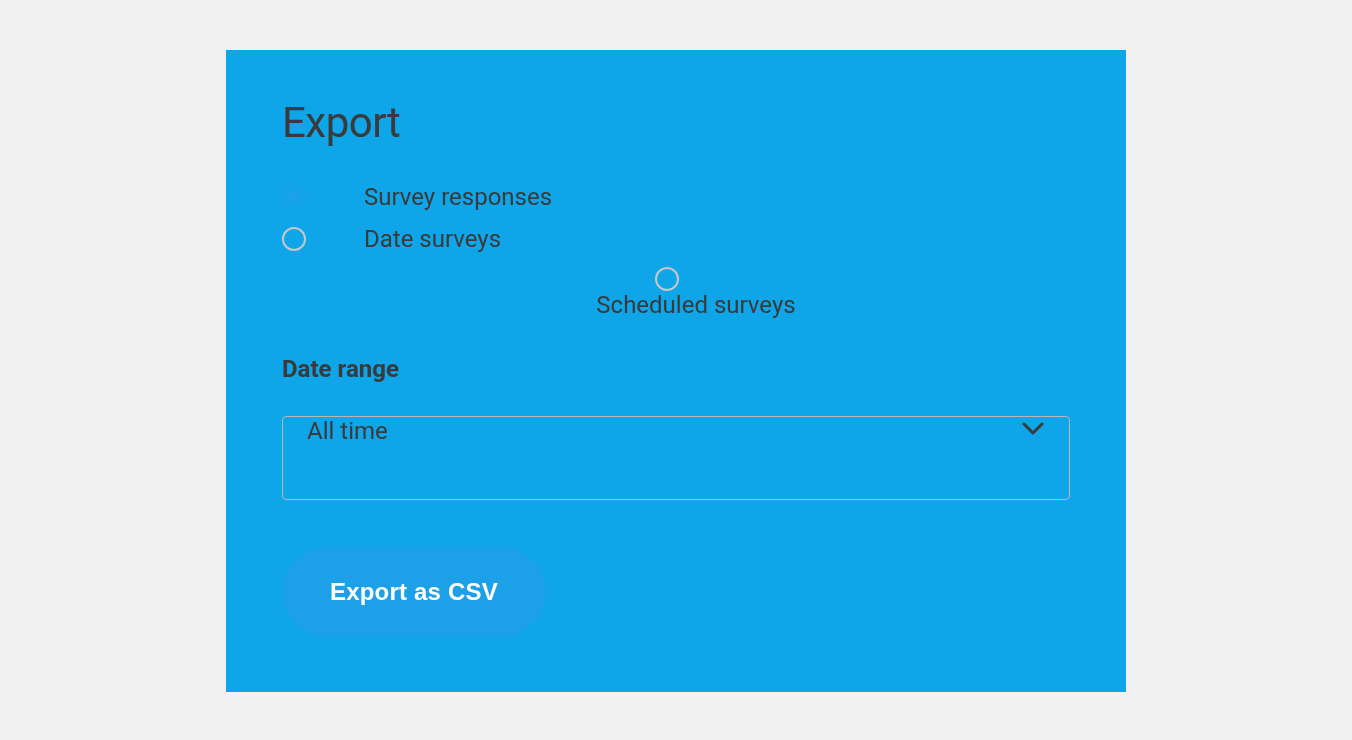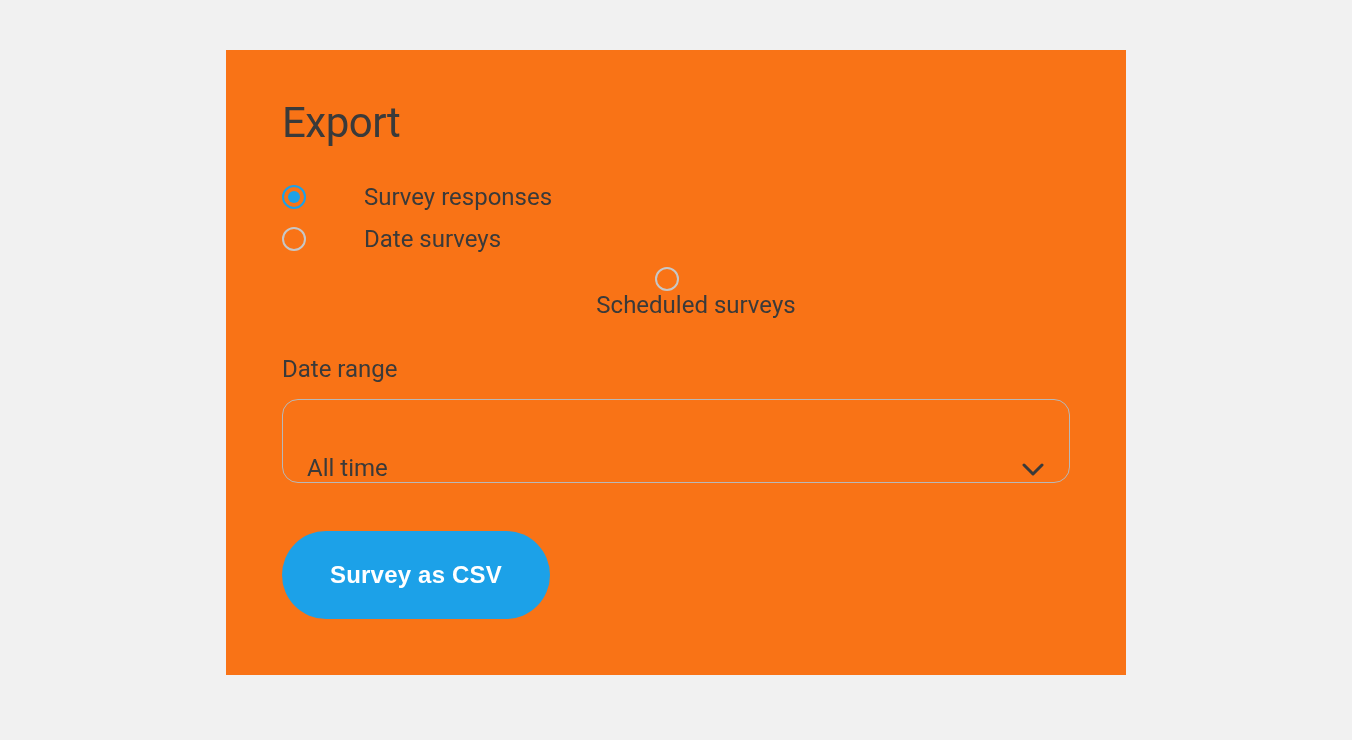--- a/index.html
+++ b/index.html
@@ -8,21 +8,21 @@
       padding: 0;
     }
     body {
       font-family: -apple-system, BlinkMacSystemFont, "Segoe UI", Roboto, "Helvetica Neue", Arial, sans-serif;
       background: #f1f1f1;
       width: 1352px;
       height: 740px;
       padding: 50px 0 0 0;
     }
     .card {
-      background: #f97316;
+      background: #0ea5e9;
       width: 900px;
       margin: 0 auto;
       padding: 48px 56px 56px 56px;
     }
     .title {
       font-size: 42px;
       font-weight: 400;
       color: #3a3a3a;
       margin-bottom: 36px;
       letter-spacing: -0.5px;
@@ -65,31 +65,31 @@
       display: block;
     }
     .radio-label {
       font-size: 24px;
       color: #3a3a3a;
       font-weight: 400;
       margin-left: 40px;
     }
     .field-label {
       font-size: 24px;
-      font-weight: 400;
+      font-weight: 700;
       color: #3a3a3a;
-      margin-bottom: 16px;
+      margin-bottom: 33px;
     }
     .select-wrap {
       position: relative;
       border: 1px solid #b8b8b8;
-      border-radius: 16px;
+      border-radius: 4px;
       height: 84px;
       display: flex;
-      align-items: flex-end;
+      align-items: flex-start;
       padding: 0 24px;
       cursor: pointer;
       margin-bottom: 48px;
     }
     .select-value {
       font-size: 24px;
       color: #3a3a3a;
       flex: 1;
     }
     .chevron {
@@ -146,14 +146,14 @@
   <div class="field-label">Date range</div>
   <div class="select-wrap">
     <span class="select-value">All time</span>
     <span class="chevron">
       <svg viewBox="0 0 22 14" fill="none">
         <path d="M2 2 L11 11 L20 2" stroke="#3a3a3a" stroke-width="3" stroke-linecap="round" stroke-linejoin="round"></path>
       </svg>
     </span>
   </div>
 
-  <button class="export-btn">Survey as CSV</button>
+  <button class="export-btn">Export as CSV</button>
 </div>
 
 </body></html>

